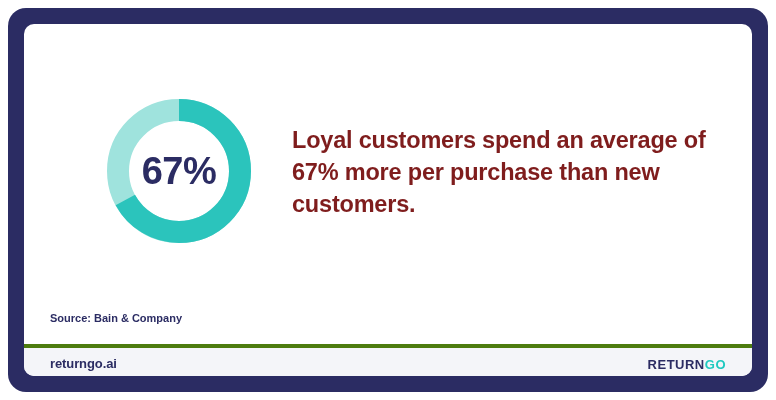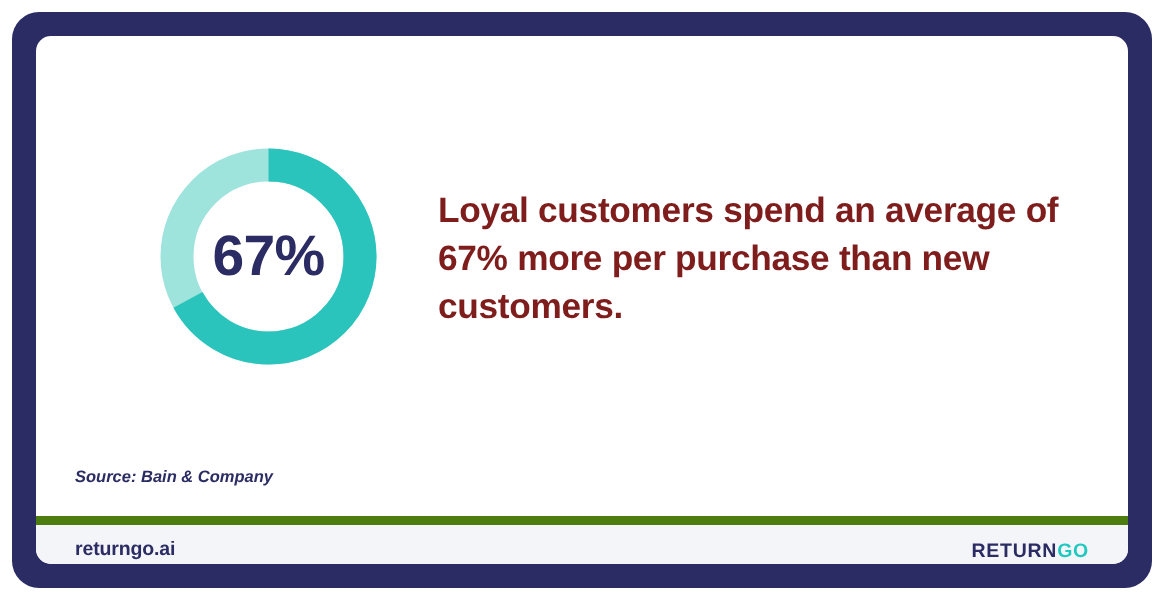--- a/index.html
+++ b/index.html
@@ -75,30 +75,29 @@
     color: #7f1d1d;
     letter-spacing: -0.2px;
   }
   .source {
     position: absolute;
     left: 26px;
     top: 288px;
     font-size: 11px;
     font-weight: bold;
     color: #2b2c63;
-    font-style: italic;
   }
   .footer {
     position: absolute;
     left: 0;
     top: 320px;
     width: 728px;
     height: 32px;
     background: #f4f5f9;
-    border-top: 6px solid #4d7c0f;
+    border-top: 4px solid #4d7c0f;
     box-sizing: border-box;
   }
   .footer-left {
     position: absolute;
     left: 26px;
     top: 8px;
     font-size: 13px;
     font-weight: bold;
     color: #2b2c63;
     letter-spacing: -0.1px;

